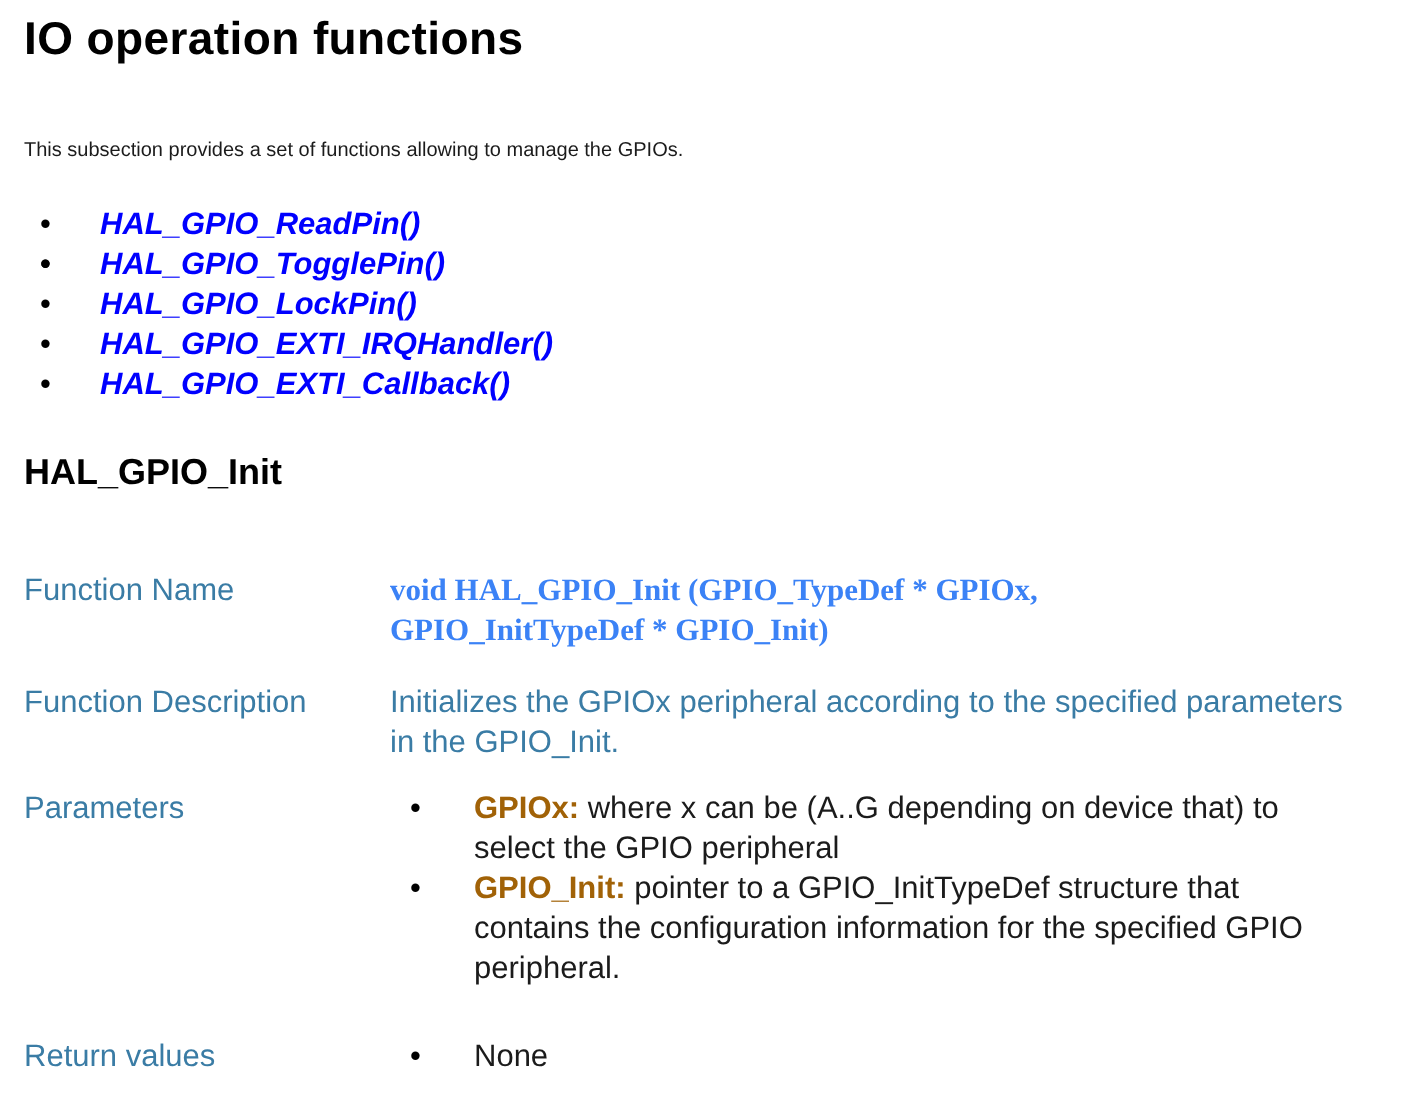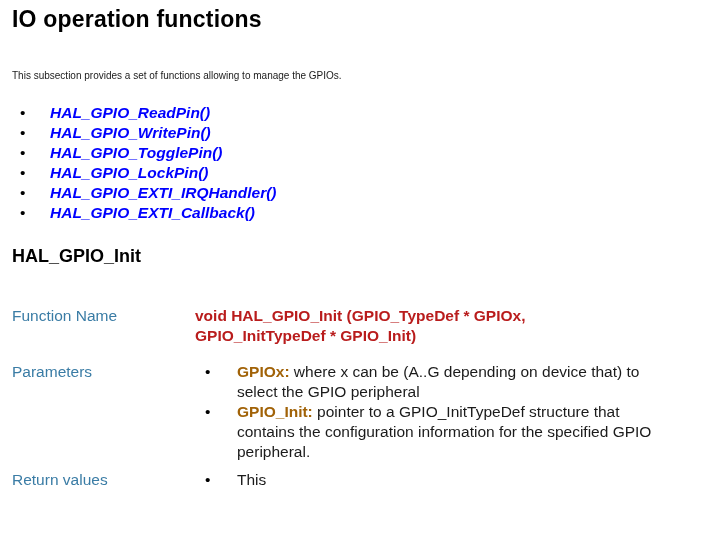--- a/index.html
+++ b/index.html
@@ -71,34 +71,35 @@
   .func-table {
     margin-top: 39px;
     font-size: 15.5px;
   }
   .trow {
     display: flex;
     align-items: flex-start;
   }
   .trow.mb16 { margin-bottom: 16px; justify-content: center; }
   .trow.mb13 { margin-bottom: 13px; }
-  .trow.mb12 { margin-bottom: 8px; }
+  .trow.mb12 { margin-bottom: 24px; }
   .tlabel {
     flex: 0 0 183px;
     color: #3A7CA5;
     line-height: 20px;
   }
   .tvalue {
     flex: 1 1 auto;
     line-height: 20px;
   }
   .signature {
     font-weight: bold;
-    color: #b91c1c;
+    color: #3b82f6;
     white-space: pre-line;
+    font-family: Liberation Serif, serif;
   }
   .description {
     color: #3A7CA5;
     max-width: 480px;
   }
   ul.param-list {
     list-style: none;
     margin: 0;
     padding: 0;
     max-width: 466px;
@@ -125,21 +126,20 @@
 
   <p class="intro">This subsection provides a set of functions allowing to manage the GPIOs.</p>
 
   <ul class="func-list">
     <li>
       <span class="bullet">•</span>
       <a href="#" class="func-link">HAL_GPIO_ReadPin()</a>
     </li>
     <li>
       <span class="bullet">•</span>
-      <a href="#" class="func-link">HAL_GPIO_WritePin()</a>
     </li>
     <li>
       <span class="bullet">•</span>
       <a href="#" class="func-link">HAL_GPIO_TogglePin()</a>
     </li>
     <li>
       <span class="bullet">•</span>
       <a href="#" class="func-link">HAL_GPIO_LockPin()</a>
     </li>
     <li>
@@ -155,20 +155,24 @@
   <h2 class="function-heading">HAL_GPIO_Init</h2>
 
   <div class="func-table">
 
     <div class="trow mb16">
       <div class="tlabel">Function Name</div>
       <div class="tvalue signature">void HAL_GPIO_Init (GPIO_TypeDef * GPIOx,
 GPIO_InitTypeDef * GPIO_Init)</div>
     </div>
 
+    <div class="trow mb13">
+      <div class="tlabel">Function Description</div>
+      <div class="tvalue description">Initializes the GPIOx peripheral according to the specified parameters in the GPIO_Init.</div>
+    </div>
 
     <div class="trow mb12">
       <div class="tlabel">Parameters</div>
       <div class="tvalue">
         <ul class="param-list">
           <li>
             <span class="bullet">•</span>
             <span class="param-name">GPIOx:</span>
             <span class="param-text">where x can be (A..G depending on device that) to select the GPIO peripheral</span>
           </li>
@@ -180,20 +184,20 @@
         </ul>
       </div>
     </div>
 
     <div class="trow">
       <div class="tlabel">Return values</div>
       <div class="tvalue">
         <ul class="param-list">
           <li>
             <span class="bullet">•</span>
-            <span>This</span>
+            <span>None</span>
           </li>
         </ul>
       </div>
     </div>
 
   </div>
 </div>
 
 </body></html>

